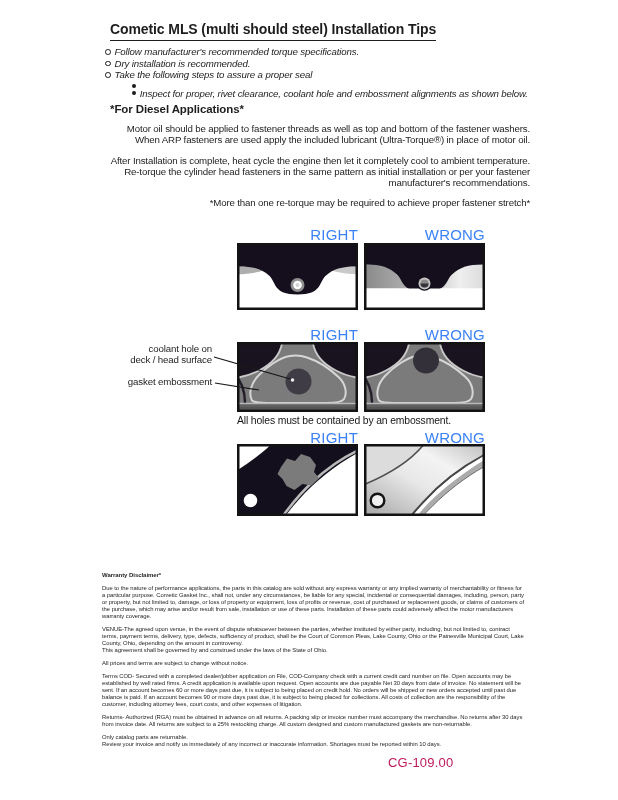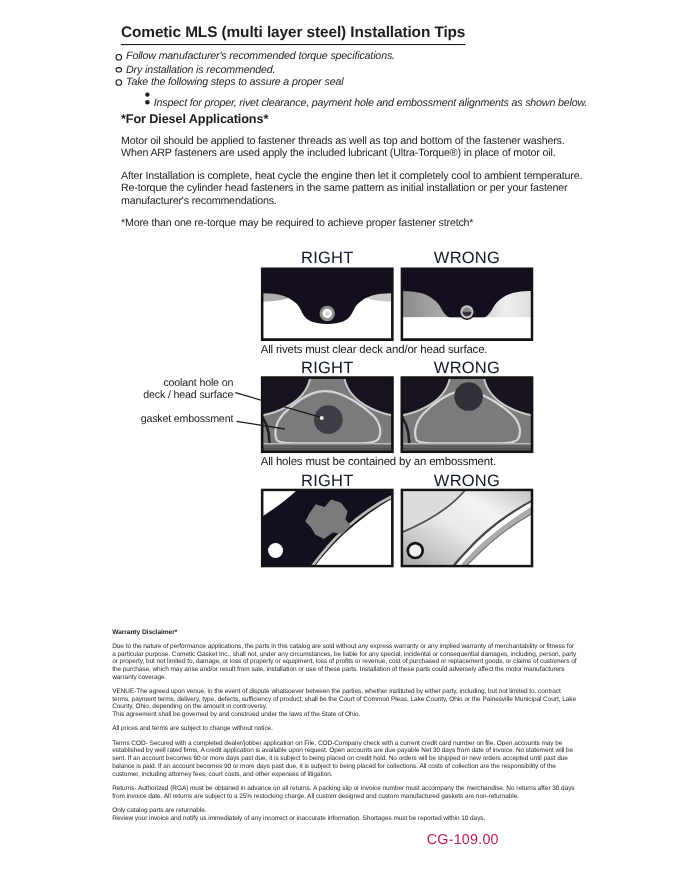--- a/index.html
+++ b/index.html
@@ -11,63 +11,63 @@
            width:434px;font-size:9.7px;line-height:11.5px;letter-spacing:-0.15px;font-style:italic;}
   .bullets li{display:flex;align-items:flex-start;}
   .ring{flex:0 0 auto;width:3.6px;height:3.6px;border:1px solid #1d1d1d;border-radius:50%;
         margin:3.2px 4px 0 0;}
   .dot{flex:0 0 auto;width:3.8px;height:3.8px;background:#1d1d1d;border-radius:50%;
        margin:3.4px 4px 0 0;}
   .sub{margin-left:27px;}
   .diesel{position:absolute;left:110px;top:104px;width:420px;font-size:9.7px;
           line-height:11.2px;letter-spacing:-0.15px;}
   .diesel h2{margin:0 0 8px;font-size:11.5px;letter-spacing:-0.1px;}
-  .diesel p{margin:0 0 9px;}
-  .dlabel{position:absolute;width:121px;text-align:center;font-size:15px;line-height:15px;
-          letter-spacing:0.2px;color:#0f172a;}
+  .diesel p{margin:0 0 9px;text-align:right;}
+  .dlabel{position:absolute;width:121px;text-align:right;font-size:15px;line-height:15px;
+          letter-spacing:0.2px;color:#3b82f6;}
   .dcap{position:absolute;left:237px;font-size:10.4px;line-height:11.5px;
         letter-spacing:-0.15px;color:#161616;width:260px;}
   .callout{position:absolute;left:98px;width:114px;text-align:right;font-size:9.7px;
            line-height:11px;letter-spacing:-0.15px;}
   .callout span{display:block;text-align:right;}
   .dg{position:absolute;}
   .overlay{position:absolute;left:0;top:0;pointer-events:none;}
   .warranty{position:absolute;left:102px;top:572px;width:424px;font-size:5.9px;
             line-height:7px;letter-spacing:-0.05px;color:#262626;}
   .warranty h3{margin:0 0 6px;font-size:6px;}
   .warranty p{margin:0 0 6px;}
   .warranty p.m0{margin:0;}
   .footer{position:absolute;left:388px;top:755px;font-size:13px;letter-spacing:0.2px;color:#be185d;}
 </style>
 </head>
 <body>
 
 <div class="doc">
 
-  <h1 class="title">Cometic MLS (multi layer steel) Installation Tips</h1>
+  <h1 class="title">Cometic MLS (multi should steel) Installation Tips</h1>
 
   <ul class="bullets">
     <li>
       <span class="ring"></span>
       <span>Follow manufacturer's recommended torque specifications.</span>
     </li>
     <li>
       <span class="ring"></span>
       <span>Dry installation is recommended.</span>
     </li>
     <li>
       <span class="ring"></span>
       <span>Take the following steps to assure a proper seal</span>
     </li>
     <li class="sub">
       <span class="dot"></span>
     </li>
     <li class="sub">
       <span class="dot"></span>
-      <span>Inspect for proper, rivet clearance, payment hole and embossment alignments as shown below.</span>
+      <span>Inspect for proper, rivet clearance, coolant hole and embossment alignments as shown below.</span>
     </li>
   </ul>
 
   <section class="diesel">
     <h2>*For Diesel Applications*</h2>
     <p>Motor oil should be applied to fastener threads as well as top and bottom of the fastener washers. When ARP fasteners are used apply the included lubricant (Ultra-Torque®) in place of motor oil.</p>
     <p>After Installation is complete, heat cycle the engine then let it completely cool to ambient temperature. Re-torque the cylinder head fasteners in the same pattern as initial installation or per your fastener manufacturer's recommendations.</p>
     <p>*More than one re-torque may be required to achieve proper fastener stretch*</p>
   </section>
 
@@ -98,21 +98,20 @@
     <rect x="1.5" y="21.5" width="118" height="24" fill="url(#g1w)"></rect>
     <path d="M1.5,1.5 H119.5 V21.5 C103,21.5 96,24.5 88.5,31 C81,37.5 84.5,48.5 60.5,48.5 C36.5,48.5 40,37.5 32.5,31 C25,24.5 18,21.5 1.5,21.5 Z" fill="#150f1d"></path>
     <rect x="1.5" y="45.5" width="118" height="20" fill="#ffffff"></rect>
     <circle cx="60.5" cy="40.5" r="7.3" fill="#150f1d"></circle>
     <circle cx="60.5" cy="40.5" r="6" fill="#c6c6c6"></circle>
     <circle cx="60.5" cy="40.5" r="4.1" fill="#8a8a8a"></circle>
     <path d="M56.4,40.5 A4.1,4.1 0 0 0 64.6,40.5 Z" fill="#37323c"></path>
     <rect x="1.25" y="1.25" width="118.5" height="64.5" fill="none" stroke="#131313" stroke-width="2.5"></rect>
   </svg>
 
-  <div class="dcap" style="top:313px">All rivets must clear deck and/or head surface.</div>
 
   <div class="dlabel" style="left:237px;top:327px">RIGHT</div>
   <div class="dlabel" style="left:364px;top:327px">WRONG</div>
 
   <div class="callout" style="top:343px">
     <span>coolant hole on</span>
     <span>deck / head surface</span>
   </div>
   <div class="callout" style="top:376px">gasket embossment</div>
 

